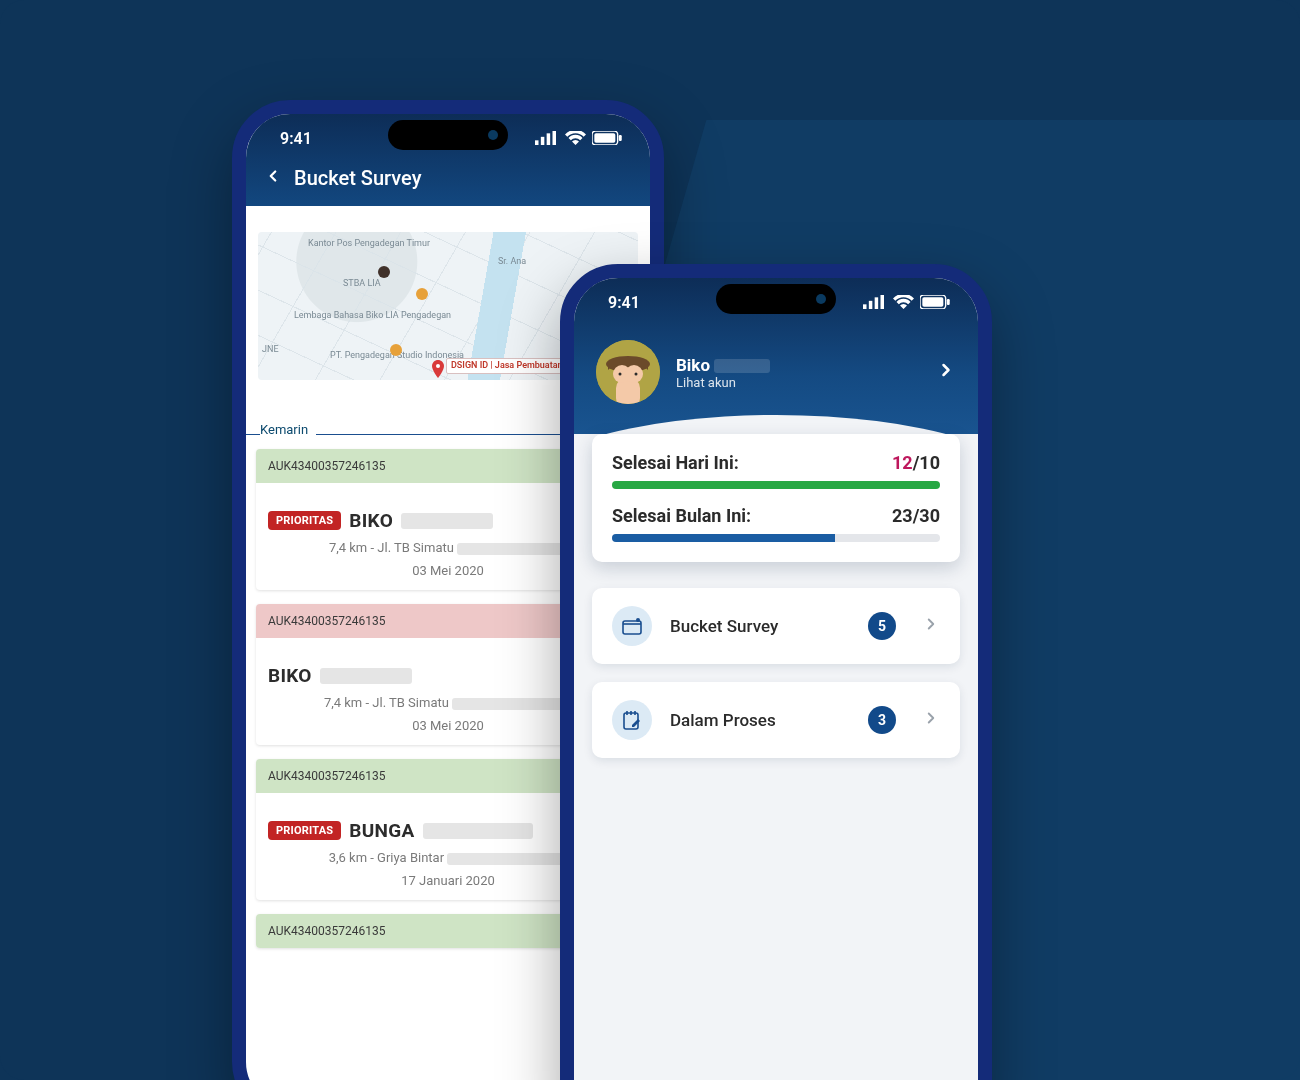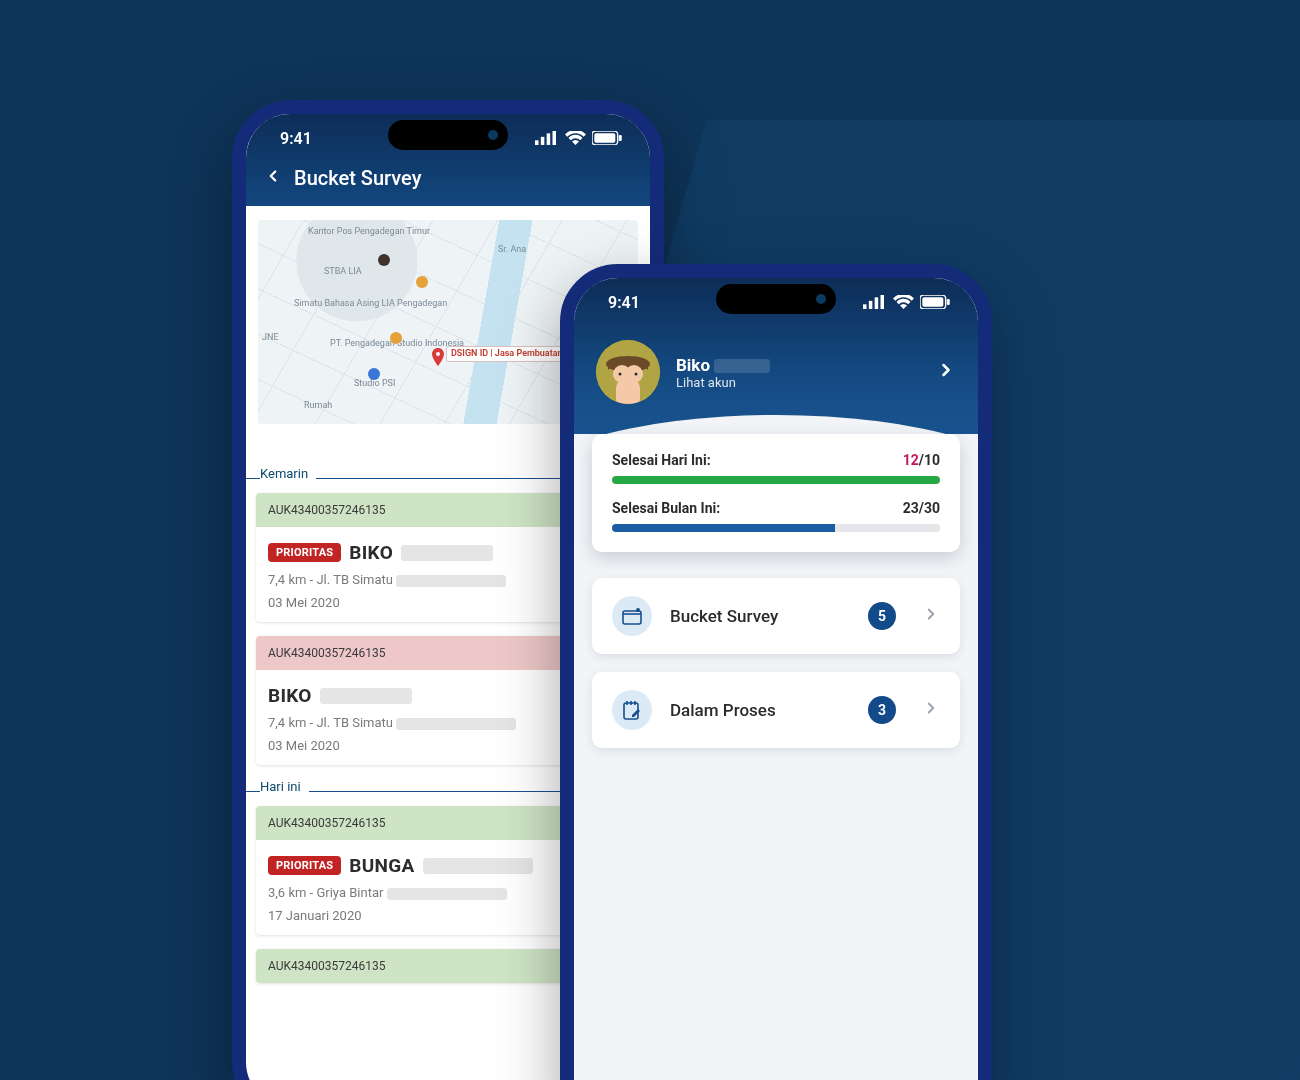--- a/index.html
+++ b/index.html
@@ -70,22 +70,22 @@
 
   
   .header-grad {
     background: linear-gradient(180deg,#0d2d57 0%, #12477f 100%);
     color:#fff;
   }
   .header-row { display:flex; align-items:center; gap:12px; padding: 4px 18px 16px; font-size:20px; font-weight:500; }
   .back-chevron svg { width:18px; height:18px; stroke:#fff; }
   .left-body { background:#fff; }
   .map-box {
-    margin: 14px 12px 10px;
-    height: 204px;
+    margin: 26px 12px 10px;
+    height: 148px;
     border-radius: 4px;
     background:
       radial-gradient(circle at 26% 20%, #e0e7ea 0 60px, transparent 61px),
       linear-gradient(#eef3f6,#eef3f6);
     position: relative;
     overflow:hidden;
   }
   .map-box::before{
     content:"";
     position:absolute; inset:0;
@@ -100,21 +100,21 @@
   .map-marker { position:absolute; width:12px; height:18px; }
   .map-callout { position:absolute; font-size:9px; background:#fff; border:1px solid #d9c0c0; color:#c0392b; padding:2px 4px; border-radius:2px; line-height:1.1; font-weight:600;}
   .legend-row { text-align:right; padding: 4px 18px 12px; font-size:14px; color:#3a3a3a; }
   .legend-dot { display:inline-block; width:12px; height:12px; border-radius:50%; background:#8cd08c; margin-right:6px; vertical-align:-1px; }
   .section-label { color:#0c4a6e; font-size:13px; padding: 0 14px 6px; position:relative; }
   .section-label::after{ content:""; display:inline-block; vertical-align:middle; height:1px; background:#1a4e8f; width:100%; margin-left:8px; position:absolute; top:55%; right:14px; left:auto;}
   .section-label span{ background:#fff; position:relative; z-index:1; padding-right:8px;}
   .card { margin: 6px 10px 14px; border-radius:4px; box-shadow: 0 1px 3px rgba(0,0,0,.12); overflow:hidden; }
   .card-id { padding: 10px 12px; font-size:12px; color:#3a3a3a; }
   .card-id.green { background:#cfe4c5; } .card-id.red { background:#eec8c8; }
-  .card-body { padding: 14px 12px 12px; }
+  .card-body { padding: 26px 12px 12px; text-align: center; }
   .card-name { font-size:19px; font-weight:700; color:#2c2c2c; letter-spacing:.3px; margin-bottom:2px; display:flex; align-items:center; gap:8px;}
   .badge-pri { background:#c22424; color:#fff; font-size:11px; font-weight:700; padding:3px 8px; border-radius:4px; letter-spacing:.2px;}
   .card-sub { font-size:13px; color:#7a7a7a; margin-top:8px; }
   .redact { display:inline-block; height:16px; background:#e5e5e5; border-radius:3px; vertical-align:-3px; }
 
   
   .right-hero {
     background: linear-gradient(180deg,#0d2d57 0%, #144a82 45%, #1e5e9e 100%);
     color:#fff; position:relative;
     padding-bottom: 90px;
@@ -126,21 +126,21 @@
     clip-path: ellipse(65% 100% at 50% 100%);
   }
   .profile-row { display:flex; align-items:center; gap:16px; padding: 14px 22px 0; position:relative; z-index:2;}
   .avatar-wrap { width:64px; height:64px; border-radius:50%; background:#b0a445; display:flex; align-items:flex-end; justify-content:center; overflow:hidden; }
   .profile-text .name { font-size:17px; font-weight:700; }
   .profile-text .sub { font-size:13px; opacity:.85; }
   .profile-chevron { margin-left:auto; }
   .profile-chevron svg{ width:20px; height:20px; stroke:#fff; }
   .right-body { background:#f2f4f7; padding: 0 18px 24px; margin-top:-60px; position:relative; z-index:3; height:100%;}
   .progress-card { background:#fff; border-radius:10px; box-shadow:0 6px 18px rgba(12,35,64,.18); padding:18px 20px 20px; margin-bottom:26px;}
-  .prog-row { display:flex; justify-content:space-between; font-size:14px; font-weight:700; color:#2b2b2b; margin-bottom:8px;}
+  .prog-row { display:flex; justify-content:space-between; font-size:18px; font-weight:700; color:#2b2b2b; margin-bottom:8px;}
   .prog-val .a{ color:#be185d; } .prog-val .b{ color:#2b2b2b; }
   .bar { height:8px; border-radius:6px; background:#e4e6ea; overflow:hidden; margin-bottom:16px;}
   .bar:last-child{margin-bottom:0;}
   .bar .fill{ height:100%; }
   .bar .fill.green{ background:#27a844; width:100%; }
   .bar .fill.blue{ background:#1a5da3; width:68%; }
   .menu-card { background:#fff; border-radius:10px; box-shadow:0 3px 10px rgba(12,35,64,.1); padding:18px 20px; margin-bottom:18px; display:flex; align-items:center; gap:18px;}
   .menu-icon { width:40px; height:40px; border-radius:50%; background:#dceaf5; display:flex; align-items:center; justify-content:center;}
   .menu-icon svg{ width:24px; height:24px; stroke:#1a4e8f; }
   .menu-label { font-size:17px; color:#2b2b2b; font-weight:500; }
@@ -188,22 +188,22 @@
           </svg>
       </span>
       <span>Bucket Survey</span>
     </div>
   </div>
 
   <div class="left-body">
     <div class="map-box">
       <span class="map-label" style="left:50px; top:6px;">Kantor Pos
 Pengadegan Timur</span>
-      <span class="map-label" style="left:66px; top:46px;text-align:right;">STBA LIA</span>
-      <span class="map-label" style="left:36px; top:78px;">Simatu Bahasa Asing
+      <span class="map-label" style="left:85px; top:46px;text-align:right;">STBA LIA</span>
+      <span class="map-label" style="left:36px; top:78px;">Lembaga Bahasa Biko
 LIA Pengadegan</span>
       <span class="map-label" style="left:4px; top:112px;">JNE</span>
       <span class="map-label" style="left:72px; top:118px;">PT. Pengadegan
 Studio Indonesia</span>
       <span class="map-label" style="left:96px; top:158px;">Studio PSI</span>
       <span class="map-label" style="left:46px; top:180px;">Rumah</span>
       <span class="map-label" style="left:240px; top:24px;">Sr. Ana</span>
       <span class="map-pin dark" style="left:120px; top:34px;"></span>
       <span class="map-pin orange" style="left:158px; top:56px;"></span>
       <span class="map-pin orange" style="left:132px; top:112px;"></span>
@@ -240,21 +240,20 @@
       <div class="card-body">
         <div class="card-name">
           <span>BIKO</span>
           <span class="redact" style="width:92px;"></span>
         </div>
         <div class="card-sub"><span>7,4 km - Jl. TB Simatu</span> <span class="redact" style="width:120px; height:12px;"></span></div>
         <div class="card-sub">03 Mei 2020</div>
       </div>
     </div>
 
-    <div class="section-label"><span>Hari ini</span></div>
 
     <div class="card">
       <div class="card-id green">AUK43400357246135</div>
       <div class="card-body">
         <div class="card-name">
           <span class="badge-pri">PRIORITAS</span>
           <span>BUNGA</span>
           <span class="redact" style="width:110px;"></span>
         </div>
         <div class="card-sub"><span>3,6 km - Griya Bintar</span> <span class="redact" style="width:120px; height:12px;"></span></div>

